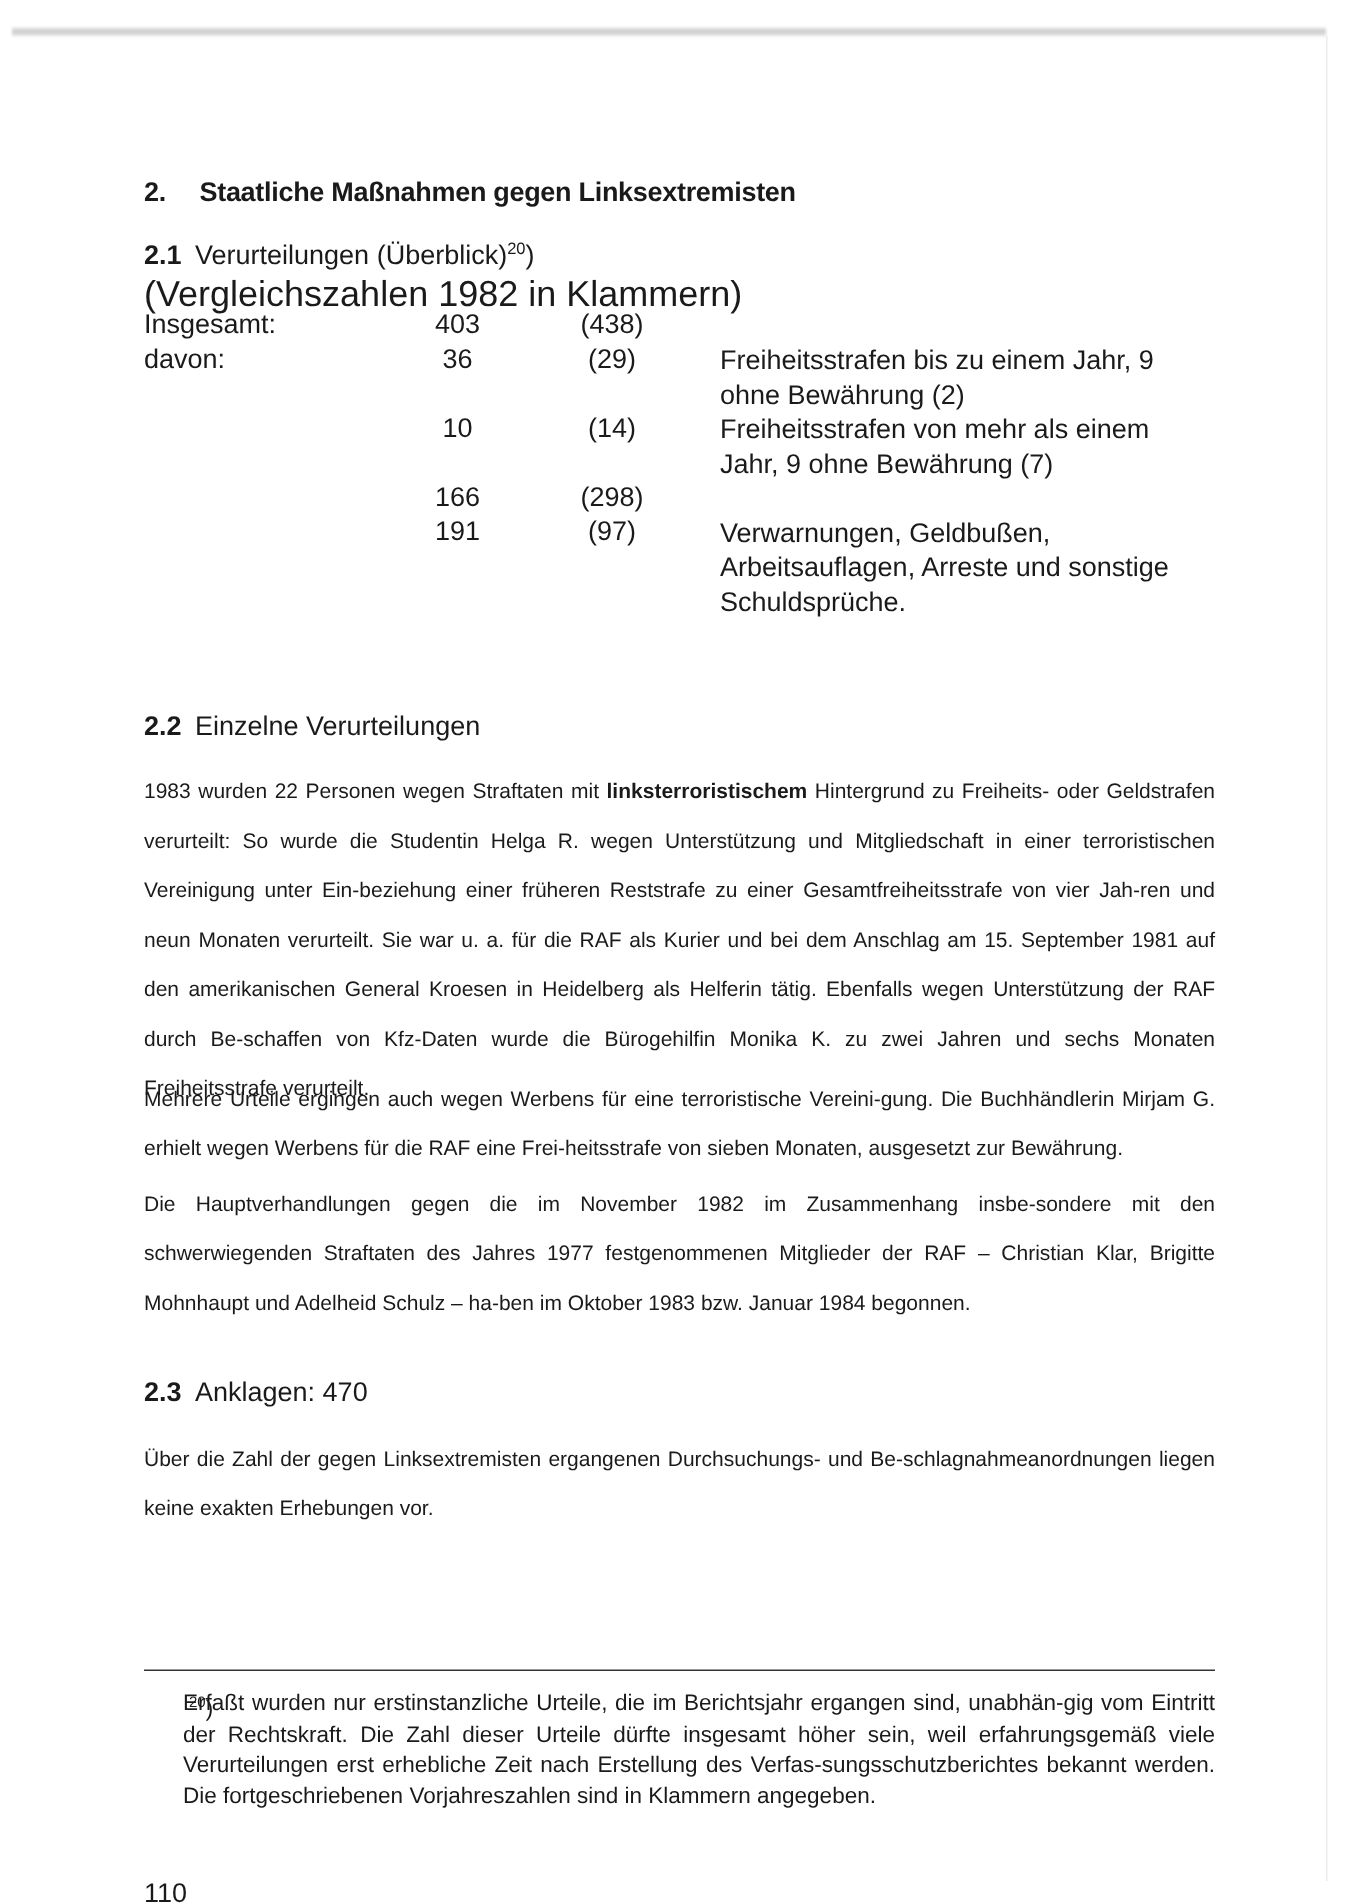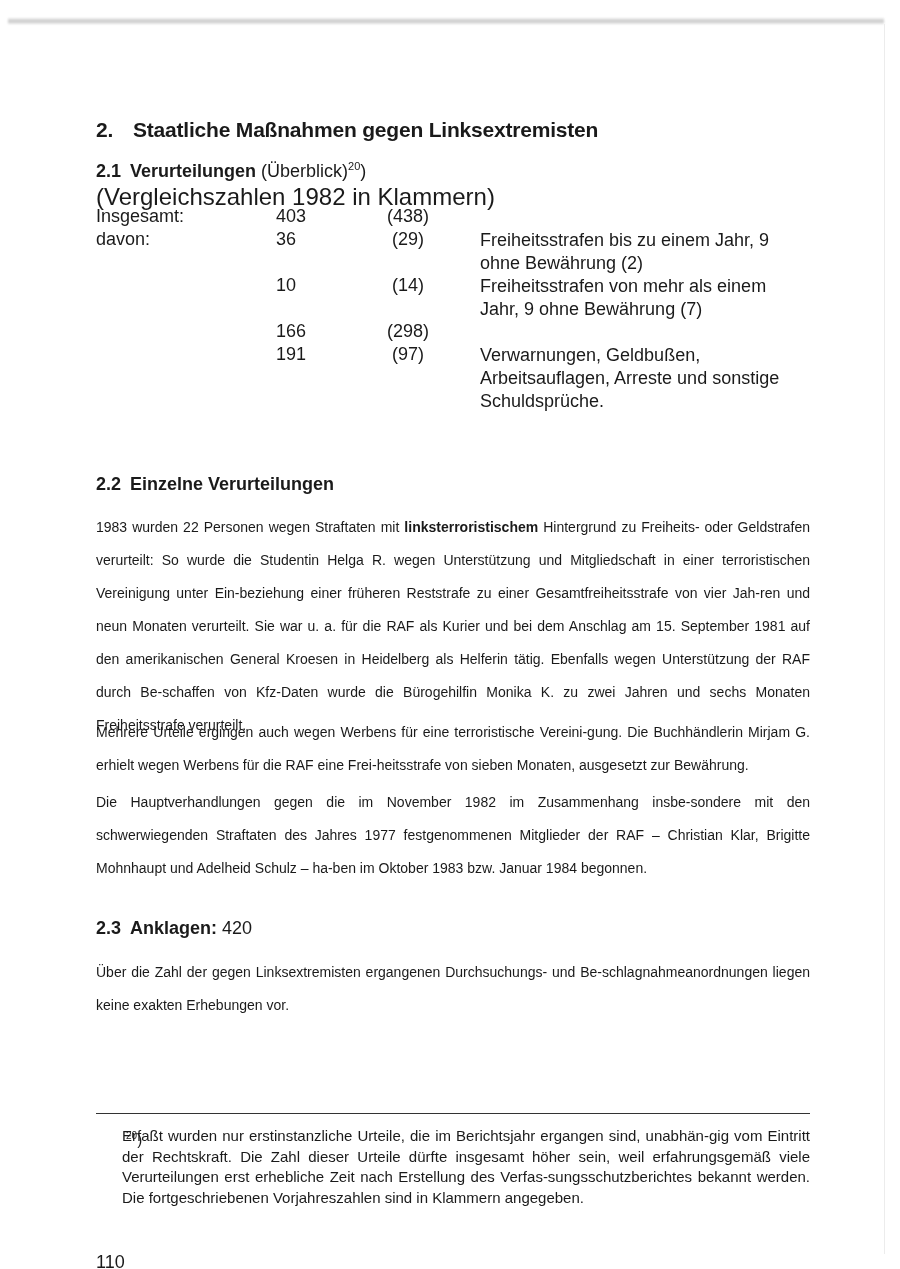--- a/index.html
+++ b/index.html
@@ -11,32 +11,32 @@
       position: absolute; left: 8px; top: 18px; width: 876px; height: 6px;
       background: linear-gradient(#f4f4f4, #c9c9c9 45%, #e6e6e6);
       filter: blur(1px);
     }
     .right-edge {
       position: absolute; left: 884px; top: 24px; width: 1px; height: 1230px;
       background: #ececec;
     }
     .page { position: absolute; left: 96px; top: 0; width: 714px; }
     .h2 {
-      position: absolute; top: 118px; left: 0; font-size: 21px; font-weight: bold;
+      position: absolute; top: 118px; left: 0; font-size: 18px; font-weight: bold;
       letter-spacing: -0.2px; white-space: nowrap;
     }
     .h2 .num { display: inline-block; width: 37px; }
     .sec-head { position: absolute; left: 0; font-size: 18px; white-space: nowrap; }
     .sec-head .num { display: inline-block; width: 34px; font-weight: bold; }
-    .sec-head .title { font-weight: bold; }
+    .sec-head .title { font-weight: normal; }
     .sec-head sup { font-size: 11px; vertical-align: 7px; }
     .plain-line { position: absolute; left: 0; font-size: 24px; white-space: nowrap; }
     .stat-row { position: absolute; left: 0; width: 714px; font-size: 18px; height: 23px; }
     .stat-row .label { position: absolute; left: 0; }
-    .stat-row .val83 { position: absolute; left: 180px; width: 58px; text-align: left; }
+    .stat-row .val83 { position: absolute; left: 180px; width: 58px; text-align: center; }
     .stat-row .val82 { position: absolute; left: 270px; width: 84px; text-align: center; }
     .stat-row .desc { position: absolute; left: 384px; width: 330px; line-height: 23px; }
     .para {
       position: absolute; left: 0; width: 714px; font-size: 14px; line-height: 33px;
       text-align: justify; hyphens: manual;
     }
     .para b { font-weight: bold; }
     .fn-rule {
       position: absolute; left: 0; top: 1113px; width: 714px; height: 1px; background: #333;
     }
@@ -103,21 +103,21 @@
 
   <div class="para" style="top:511px">
     <span>1983 wurden 22 Personen wegen Straftaten mit </span><b>linksterroristischem</b><span> Hintergrund zu Freiheits- oder Geldstrafen verurteilt: So wurde die Studentin Helga R. wegen Unterstützung und Mitgliedschaft in einer terroristischen Vereinigung unter Ein-beziehung einer früheren Reststrafe zu einer Gesamtfreiheitsstrafe von vier Jah-ren und neun Monaten verurteilt. Sie war u. a. für die RAF als Kurier und bei dem Anschlag am 15. September 1981 auf den amerikanischen General Kroesen in Heidelberg als Helferin tätig. Ebenfalls wegen Unterstützung der RAF durch Be-schaffen von Kfz-Daten wurde die Bürogehilfin Monika K. zu zwei Jahren und sechs Monaten Freiheitsstrafe verurteilt.</span>
   </div>
 
   <div class="para" style="top:716px">Mehrere Urteile ergingen auch wegen Werbens für eine terroristische Vereini-gung. Die Buchhändlerin Mirjam G. erhielt wegen Werbens für die RAF eine Frei-heitsstrafe von sieben Monaten, ausgesetzt zur Bewährung.</div>
 
   <div class="para" style="top:786px">Die Hauptverhandlungen gegen die im November 1982 im Zusammenhang insbe-sondere mit den schwerwiegenden Straftaten des Jahres 1977 festgenommenen Mitglieder der RAF – Christian Klar, Brigitte Mohnhaupt und Adelheid Schulz – ha-ben im Oktober 1983 bzw. Januar 1984 begonnen.</div>
 
   <div class="sec-head" style="top:918px">
-    <span class="num">2.3</span><span class="title">Anklagen:</span><span> 420</span>
+    <span class="num">2.3</span><span class="title">Anklagen:</span><span> 470</span>
   </div>
 
   <div class="para" style="top:956px">Über die Zahl der gegen Linksextremisten ergangenen Durchsuchungs- und Be-schlagnahmeanordnungen liegen keine exakten Erhebungen vor.</div>
 
   <div class="fn-rule"></div>
 
   <div class="footnote">
     <span class="mark"><sup>20</sup><span>)</span></span>
     <div class="txt">Erfaßt wurden nur erstinstanzliche Urteile, die im Berichtsjahr ergangen sind, unabhän-gig vom Eintritt der Rechtskraft. Die Zahl dieser Urteile dürfte insgesamt höher sein, weil erfahrungsgemäß viele Verurteilungen erst erhebliche Zeit nach Erstellung des Verfas-sungsschutzberichtes bekannt werden. Die fortgeschriebenen Vorjahreszahlen sind in Klammern angegeben.</div>
   </div>

